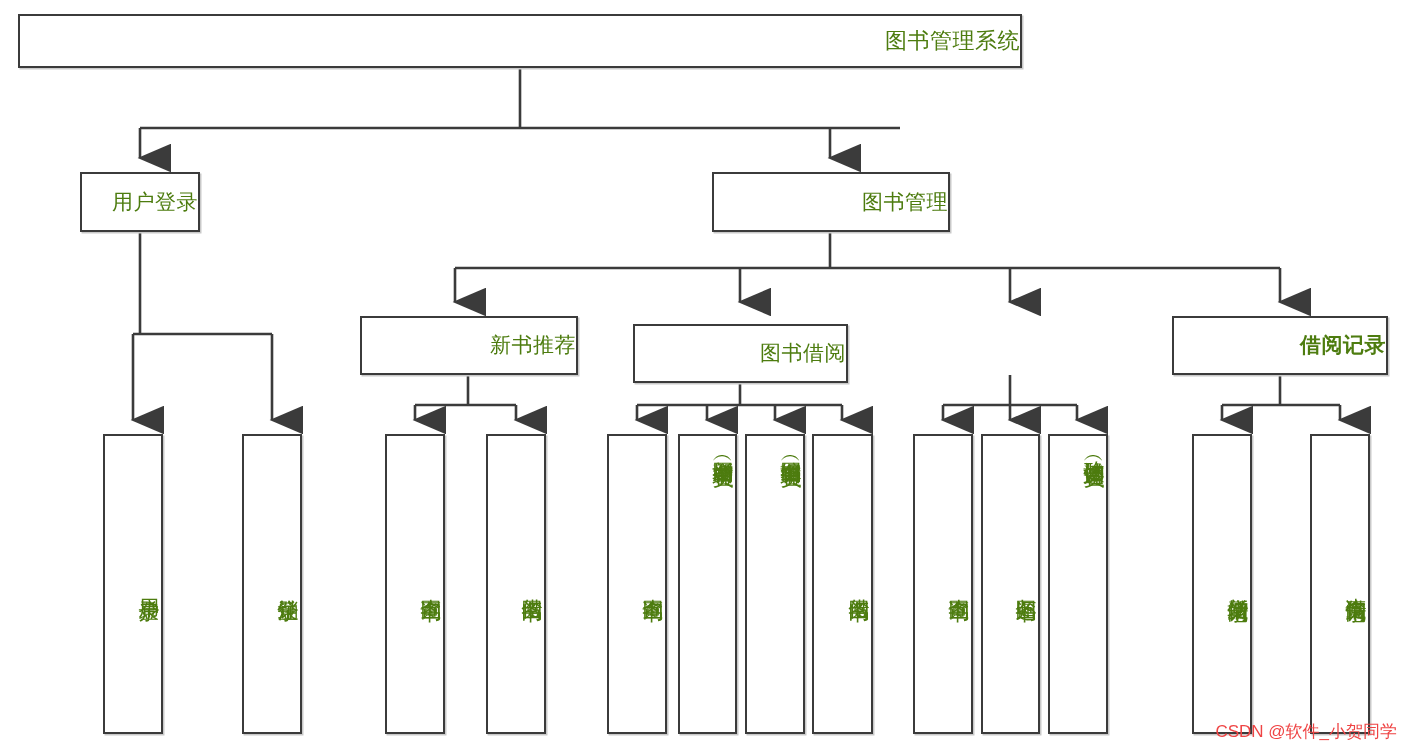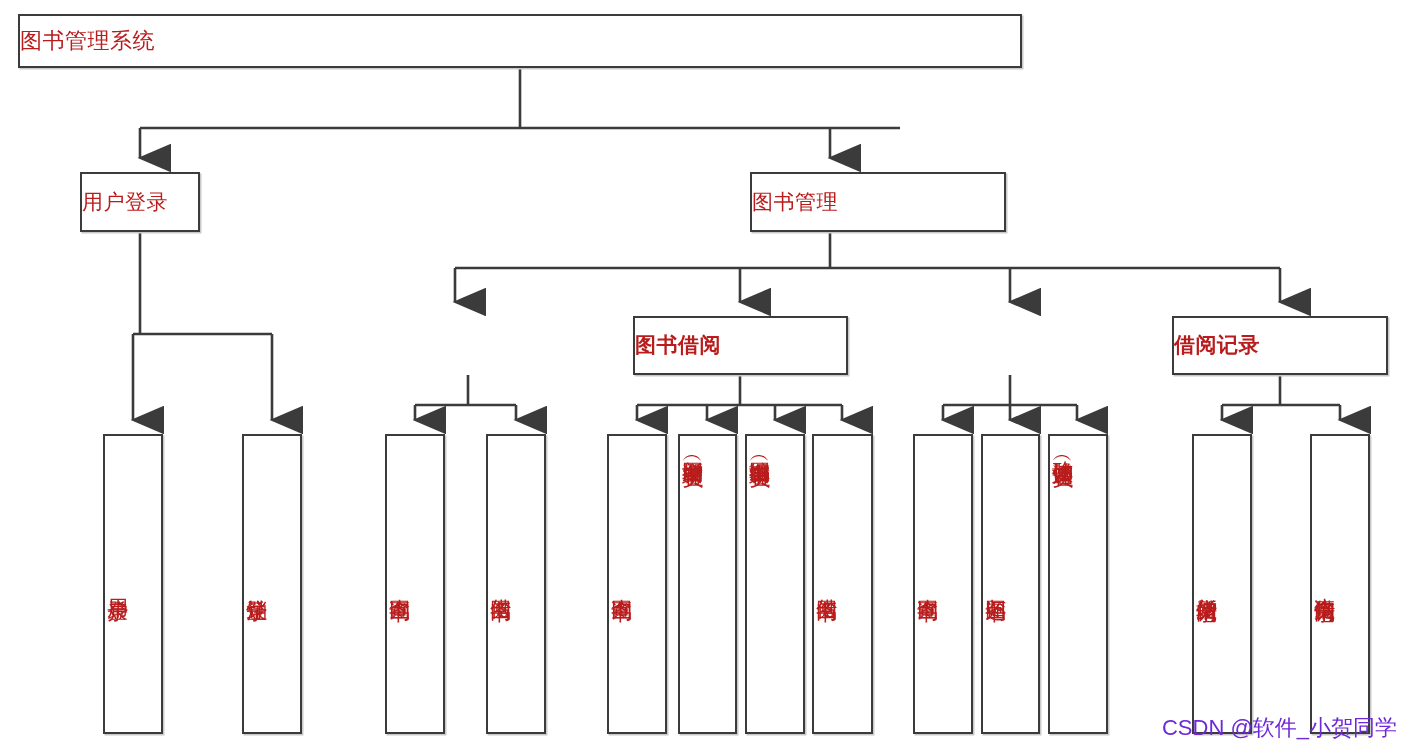--- a/index.html
+++ b/index.html
@@ -27,22 +27,22 @@
     pointer-events: none;
   }
   .node {
     position: absolute;
     box-sizing: border-box;
     background: #ffffff;
     border: 2px solid #3b3b3b;
     box-shadow: 1.5px 1.5px 0 0 #c9c9c9;
     display: flex;
     align-items: center;
-    justify-content: flex-start;
-    color: #b91c1c;
+    justify-content: flex-end;
+    color: #4d7c0f;
     z-index: 2;
   }
   .node .label {
     display: block;
     text-align: center;
     line-height: 1.15;
     letter-spacing: 0.5px;
   }
   .node.horiz .label {
     writing-mode: horizontal-tb;
@@ -64,22 +64,22 @@
     white-space: nowrap;
   }
   .node.vert.tall-text {
     align-items: center;
     padding-top: 0;
   }
   .watermark {
     position: absolute;
     right: 8px;
     bottom: 4px;
-    font-size: 22px;
-    color: #6d28d9;
+    font-size: 17px;
+    color: #ef4444;
     z-index: 5;
     white-space: nowrap;
     font-family: "Liberation Sans", "DejaVu Sans", sans-serif;
   }
 </style>
 </head>
 <body>
 
 <div id="canvas">
 
@@ -134,26 +134,29 @@
   </svg>
 
   <div class="node horiz root" style="left:18px; top:14px; width:1004px; height:54px;">
     <span class="label">图书管理系统</span>
   </div>
 
   <div class="node horiz" style="left:80px; top:172px; width:120px; height:60px;">
     <span class="label">用户登录</span>
   </div>
 
-  <div class="node horiz" style="left:712px; top:172px; width:256px; height:60px;margin-left:38px;">
+  <div class="node horiz" style="left:712px; top:172px; width:238px; height:60px;">
     <span class="label">图书管理</span>
   </div>
 
-
-  <div class="node horiz" style="left:633px; top:316px; width:215px; height:59px;font-weight:bold;">
+  <div class="node horiz" style="left:360px; top:316px; width:218px; height:59px;">
+    <span class="label">新书推荐</span>
+  </div>
+
+  <div class="node horiz" style="left:633px; top:324px; width:215px; height:59px;">
     <span class="label">图书借阅</span>
   </div>
 
 
   <div class="node horiz" style="left:1172px; top:316px; width:216px; height:59px;font-weight:bold;">
     <span class="label">借阅记录</span>
   </div>
 
   <div class="node vert tall-text" style="left:103px; top:434px; width:60px; height:300px;">
     <span class="label">用户登录</span>

